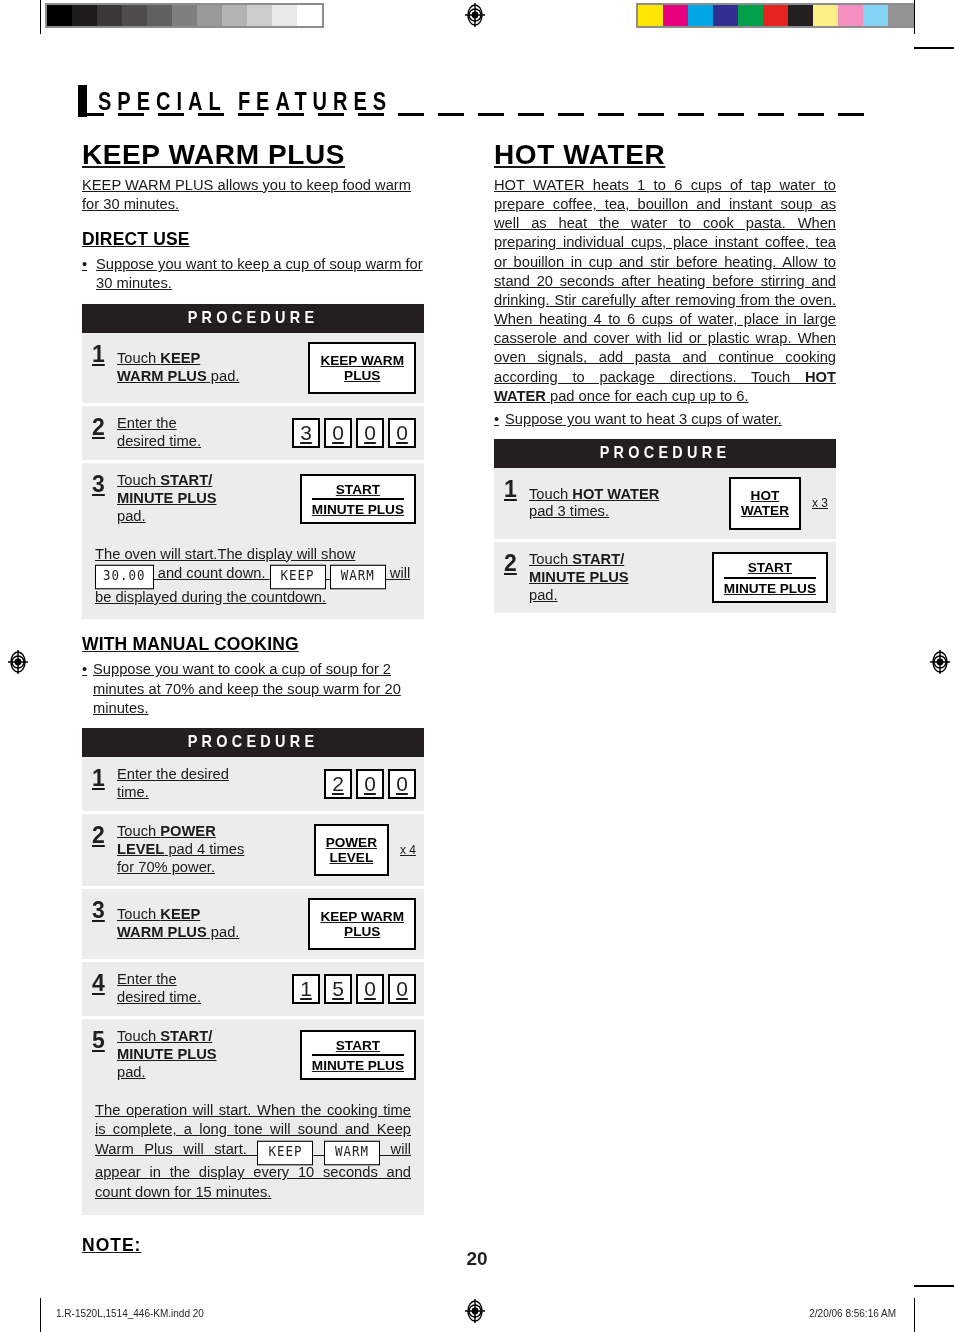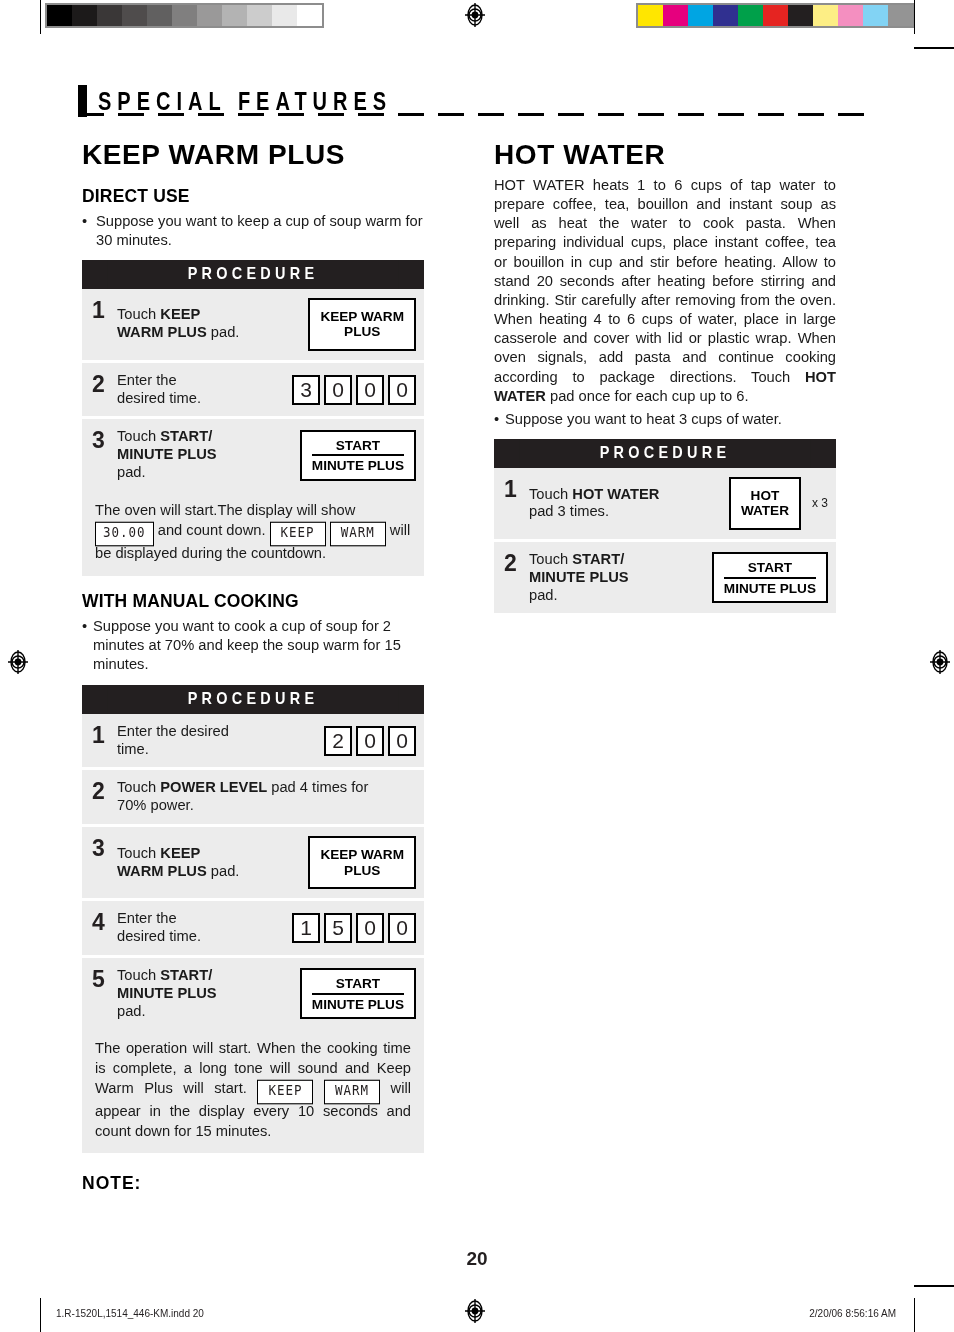--- a/index.html
+++ b/index.html
@@ -93,20 +93,21 @@
     width: 793px; height: 3px;
     background-image: repeating-linear-gradient(
         to right, #000 0 26px, rgba(0,0,0,0) 26px 40px);
   }
 
   
   .col {
     position: absolute;
     top: 140px;
     width: 342px;
+    text-decoration: underline;
   }
   .col-left  { left: 82px; }
   .col-right { left: 494px; }
 
   h1.sect {
     font-size: 28px;
     font-weight: bold;
     letter-spacing: 0.6px;
     color: #000;
     margin-bottom: 5px;
@@ -379,20 +380,21 @@
   <div class="runhead">
     <div class="runhead-bar"></div>
     <div class="runhead-title">SPECIAL FEATURES</div>
   </div>
   <div class="runhead-rule"></div>
 
   <div class="col col-left">
 
     <h1 class="sect">KEEP WARM PLUS</h1>
 
+    <p class="body">KEEP WARM PLUS allows you to keep food warm for 30 minutes.</p>
 
     <h2 class="sub">DIRECT USE</h2>
 
     <div class="bullet">
       <span class="dot">•</span>
       <span class="txt">Suppose you want to keep a cup of soup warm for 30 minutes.</span>
     </div>
 
     <div class="proc">
       <div class="proc-head-wrap">
@@ -434,21 +436,21 @@
         </div>
       <div class="proc-note">
         <span>The oven will start.The display will show </span><span class="lcd">30.00</span><span> and count down. </span><span class="lcd">KEEP</span><span>&nbsp;</span><span class="lcd">WARM</span><span> will be displayed during the countdown.</span>
       </div>
     </div>
 
     <h2 class="sub">WITH MANUAL COOKING</h2>
 
     <div class="bullet bullet-tight">
       <span class="dot">•</span>
-      <span class="txt">Suppose you want to cook a cup of soup for 2 minutes at 70% and keep the soup warm for 15 minutes.</span>
+      <span class="txt">Suppose you want to cook a cup of soup for 2 minutes at 70% and keep the soup warm for 20 minutes.</span>
     </div>
 
     <div class="proc">
       <div class="proc-head-wrap">
         <div class="proc-head">PROCEDURE</div>
       </div>
       <div id="proc2-steps">
           <div class="proc-row">
             <div class="step-no">1</div>
             <div class="step-txt"><span>Enter the desired time.</span></div>
@@ -456,20 +458,27 @@
               <div class="digits">
                 <div class="digit">2</div>
                 <div class="digit">0</div>
                 <div class="digit">0</div>
               </div>
             </div>
           </div>
           <div class="proc-row">
             <div class="step-no">2</div>
             <div class="step-txt"><span>Touch </span><b>POWER LEVEL</b><span> pad 4 times for 70% power.</span></div>
+            <div class="step-art">
+              <div class="pad pad-2line">
+                <div>POWER</div>
+                <div>LEVEL</div>
+              </div>
+              <span class="xmult">x 4</span>
+            </div>
           </div>
           <div class="proc-row">
             <div class="step-no">3</div>
             <div class="step-txt"><span>Touch </span><b>KEEP WARM PLUS</b><span> pad.</span></div>
             <div class="step-art">
               <div class="pad pad-2line">
                 <div>KEEP WARM</div>
                 <div>PLUS</div>
               </div>
             </div>

